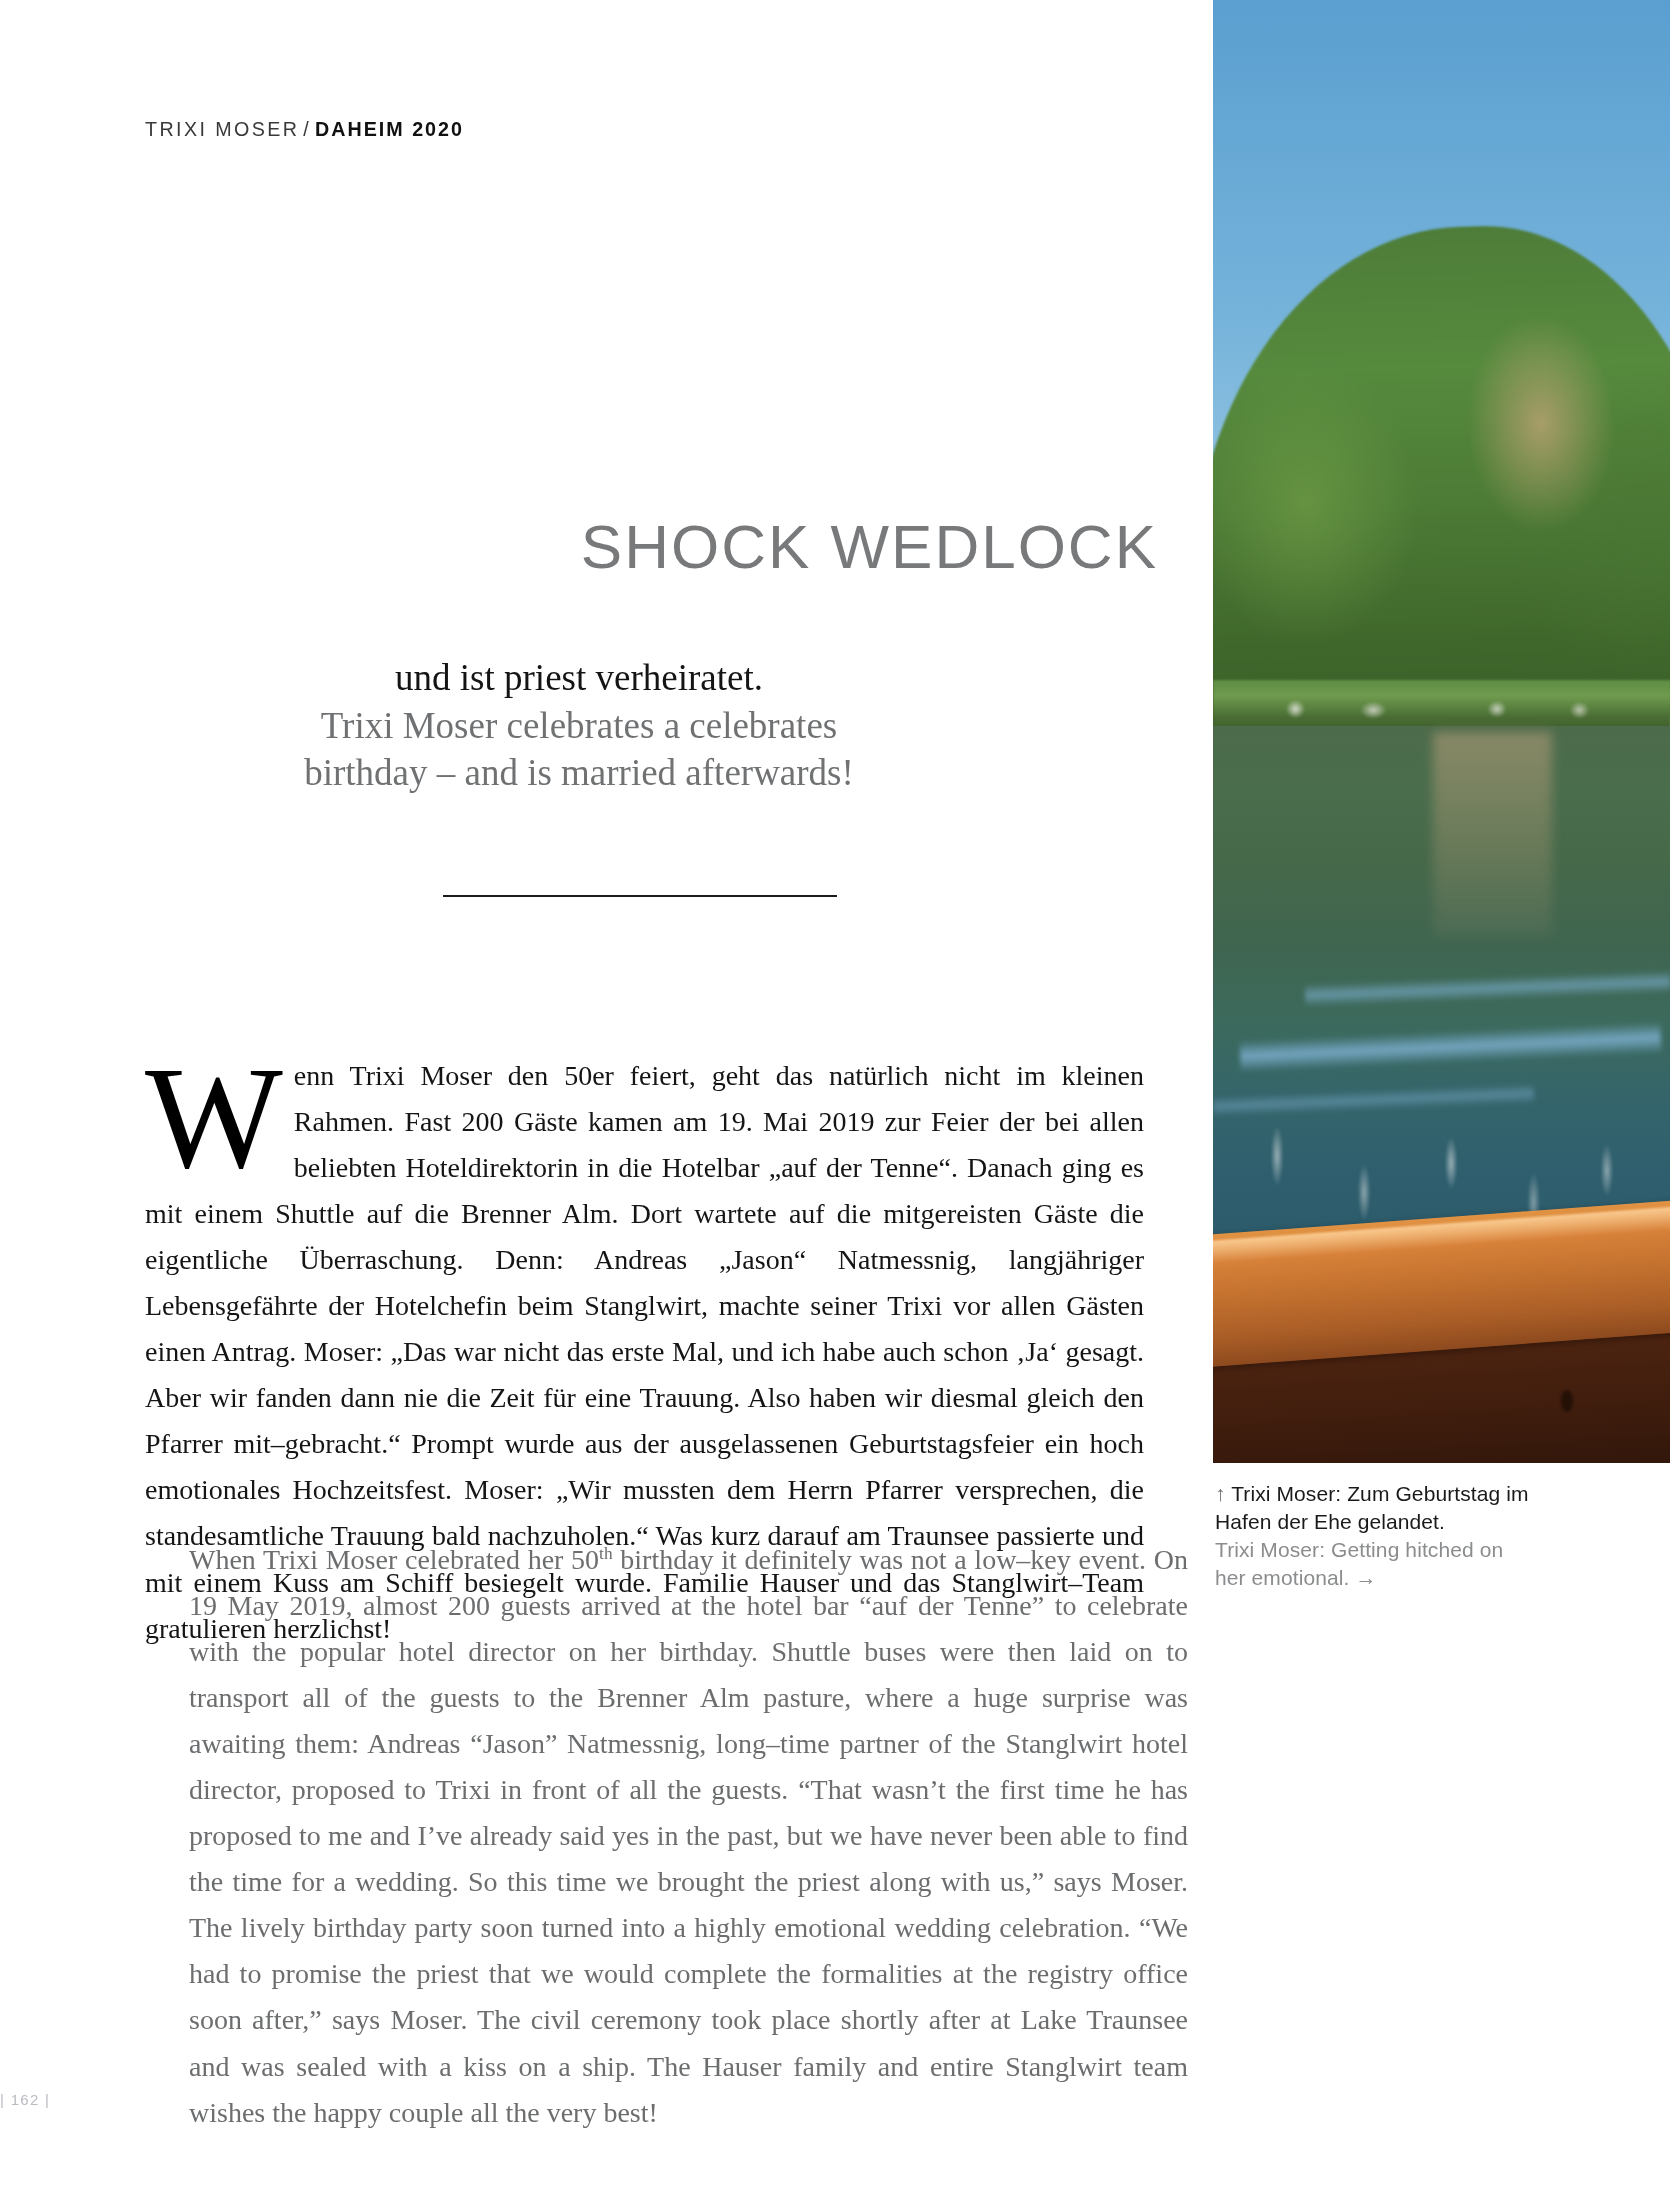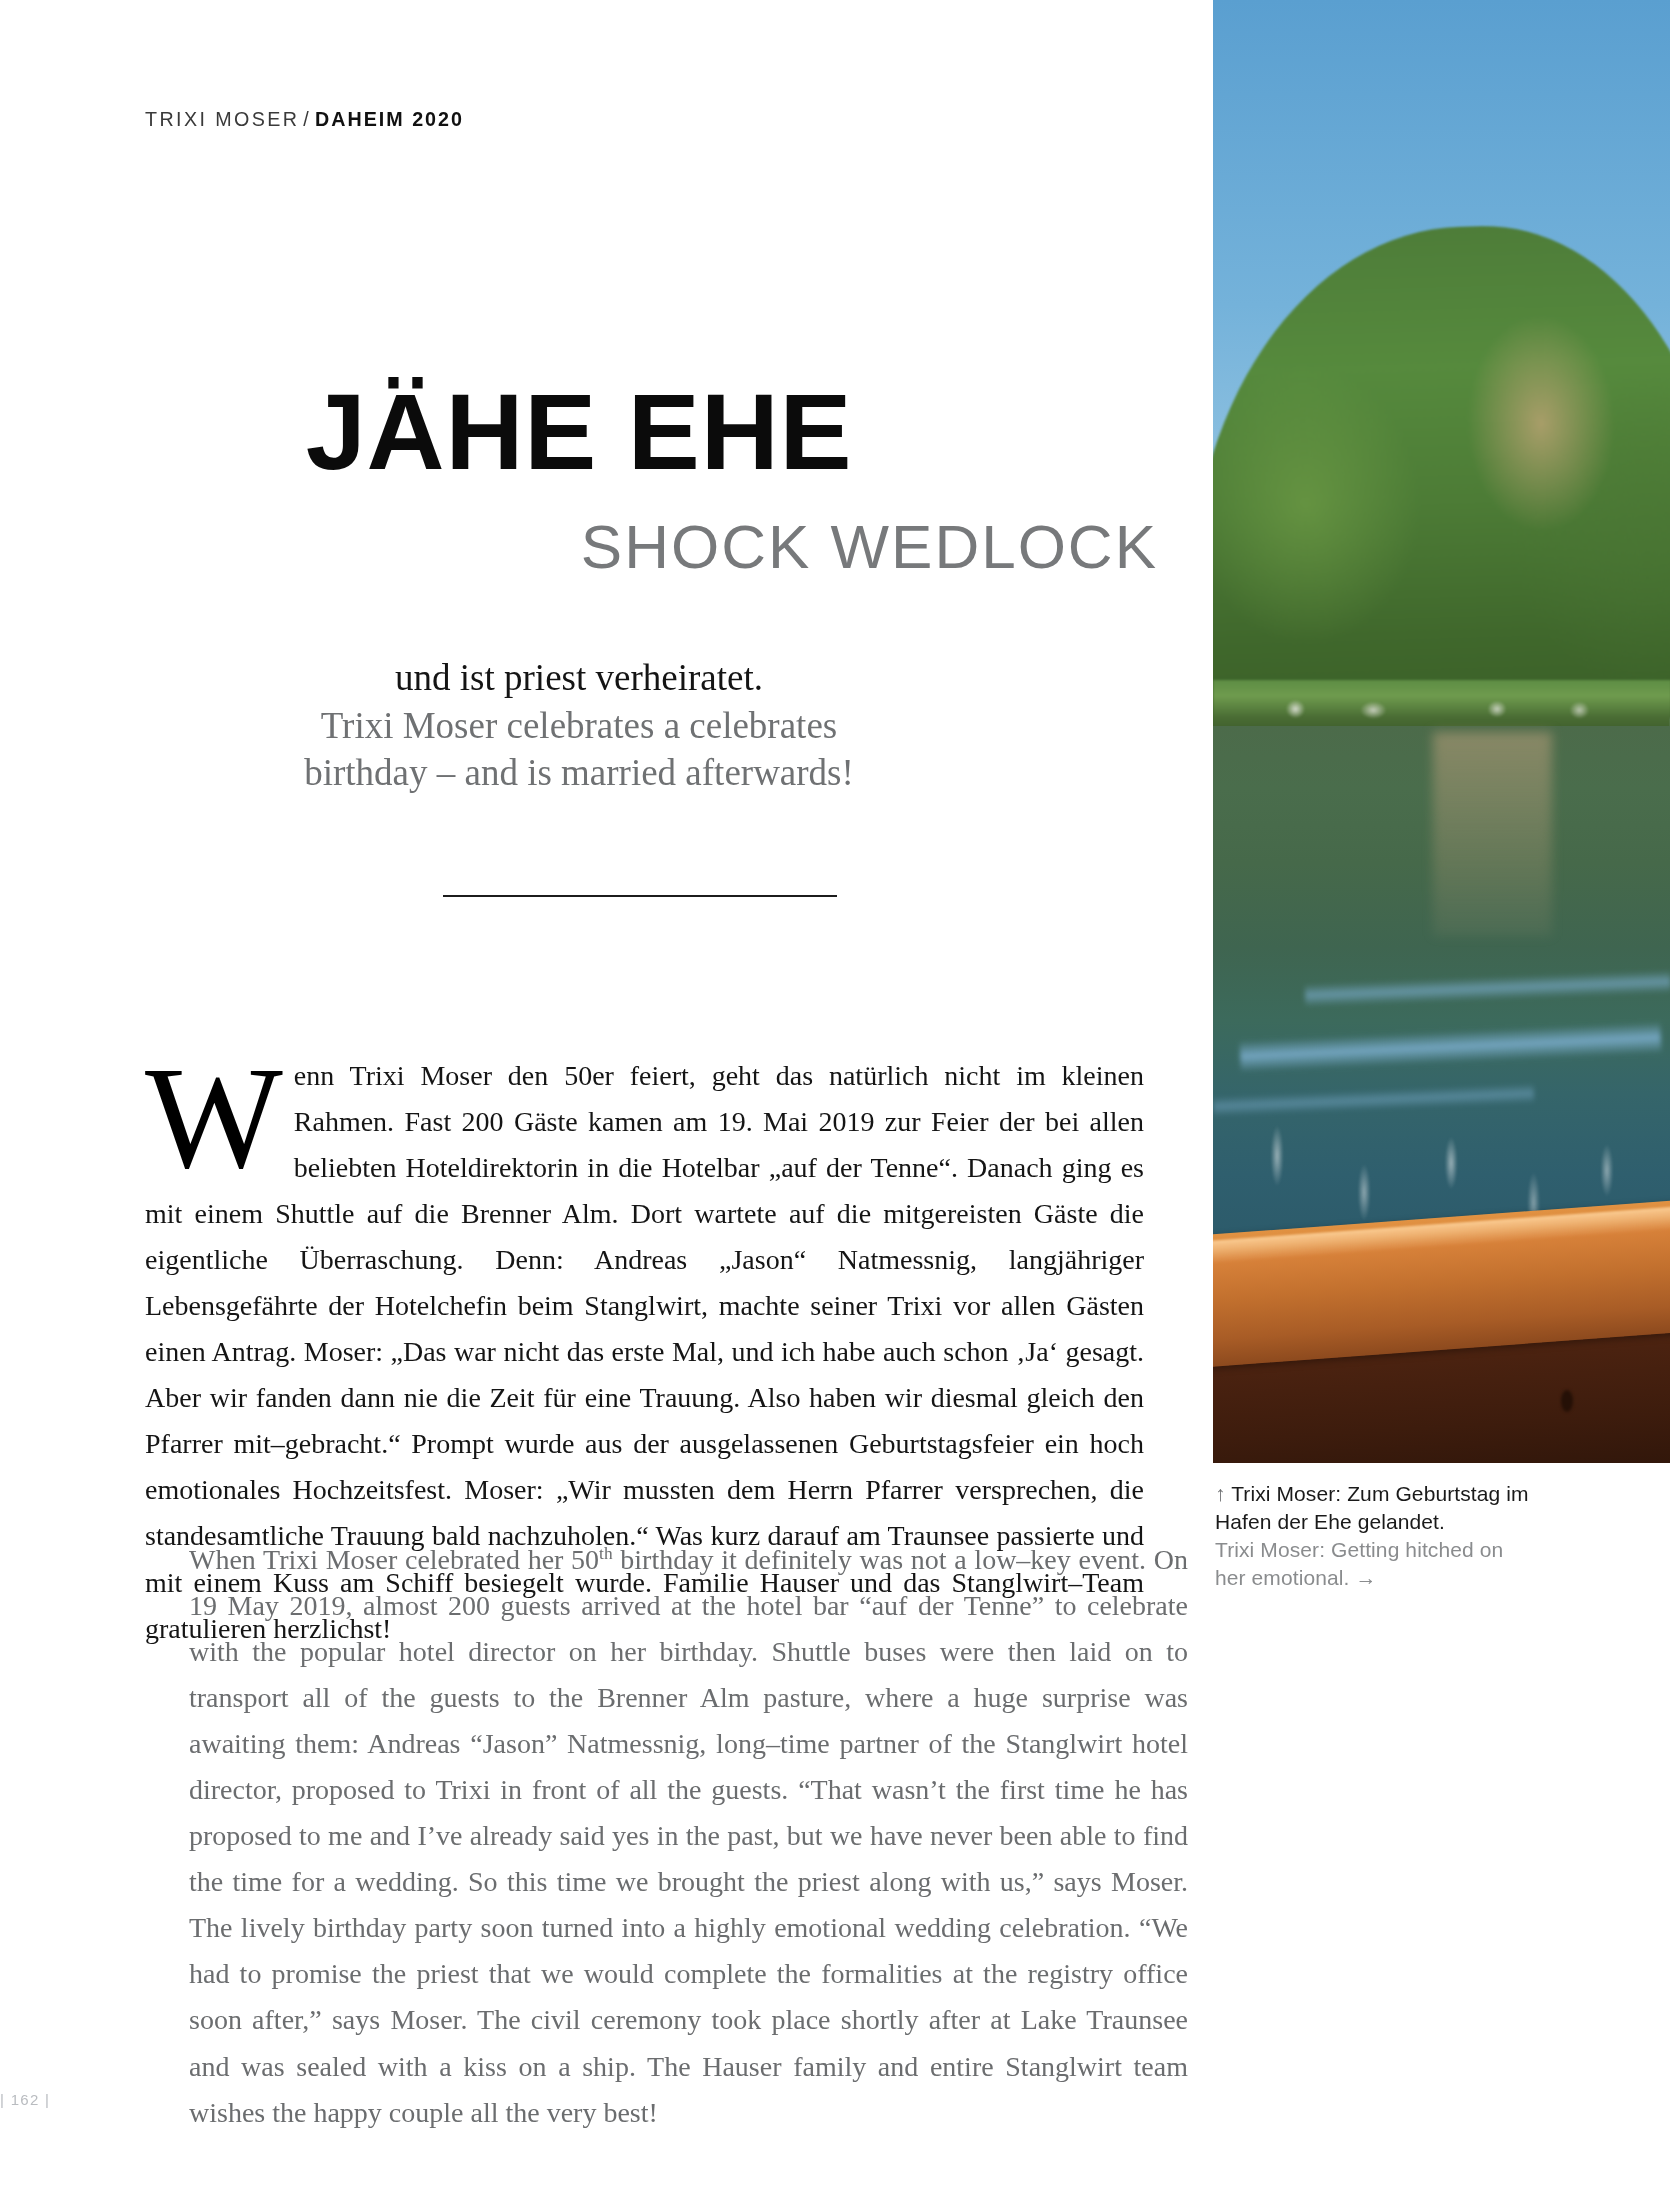--- a/index.html
+++ b/index.html
@@ -164,21 +164,21 @@
     position: absolute;
     left: 0;
     top: 0;
     width: 1213px;
     height: 2205px;
   }
 
   .kicker {
     position: absolute;
     left: 145px;
-    top: 108px;
+    top: 118px;
     font-size: 19.7px;
     letter-spacing: 2.4px;
     color: #231f20;
     white-space: nowrap;
   }
   .kicker .light { font-weight: 300; color: #3a3a3a; }
   .kicker .slash { font-weight: 300; color: #3a3a3a; padding: 0 3.9px; }
   .kicker .bold  { font-weight: 700; color: #111; letter-spacing: 2px; }
 
   .headline {
@@ -308,21 +308,20 @@
     <div class="boat-rail-hi"></div>
     <div class="boat-knob"></div>
   </div>
 
   <div id="content">
 
     <div class="kicker">
       <span class="light">TRIXI MOSER</span><span class="slash">/</span><span class="bold">DAHEIM 2020</span>
     </div>
 
-    <div class="headline">JÄHE EHE</div>
 
     <div class="subhead-en">SHOCK WEDLOCK</div>
 
     <div class="deck">
       <span class="de">und ist priest verheiratet.</span>
       <span class="en">Trixi Moser celebrates a celebrates</span>
       <span class="en">birthday – and is married afterwards!</span>
     </div>
 
     <div class="rule"></div>

